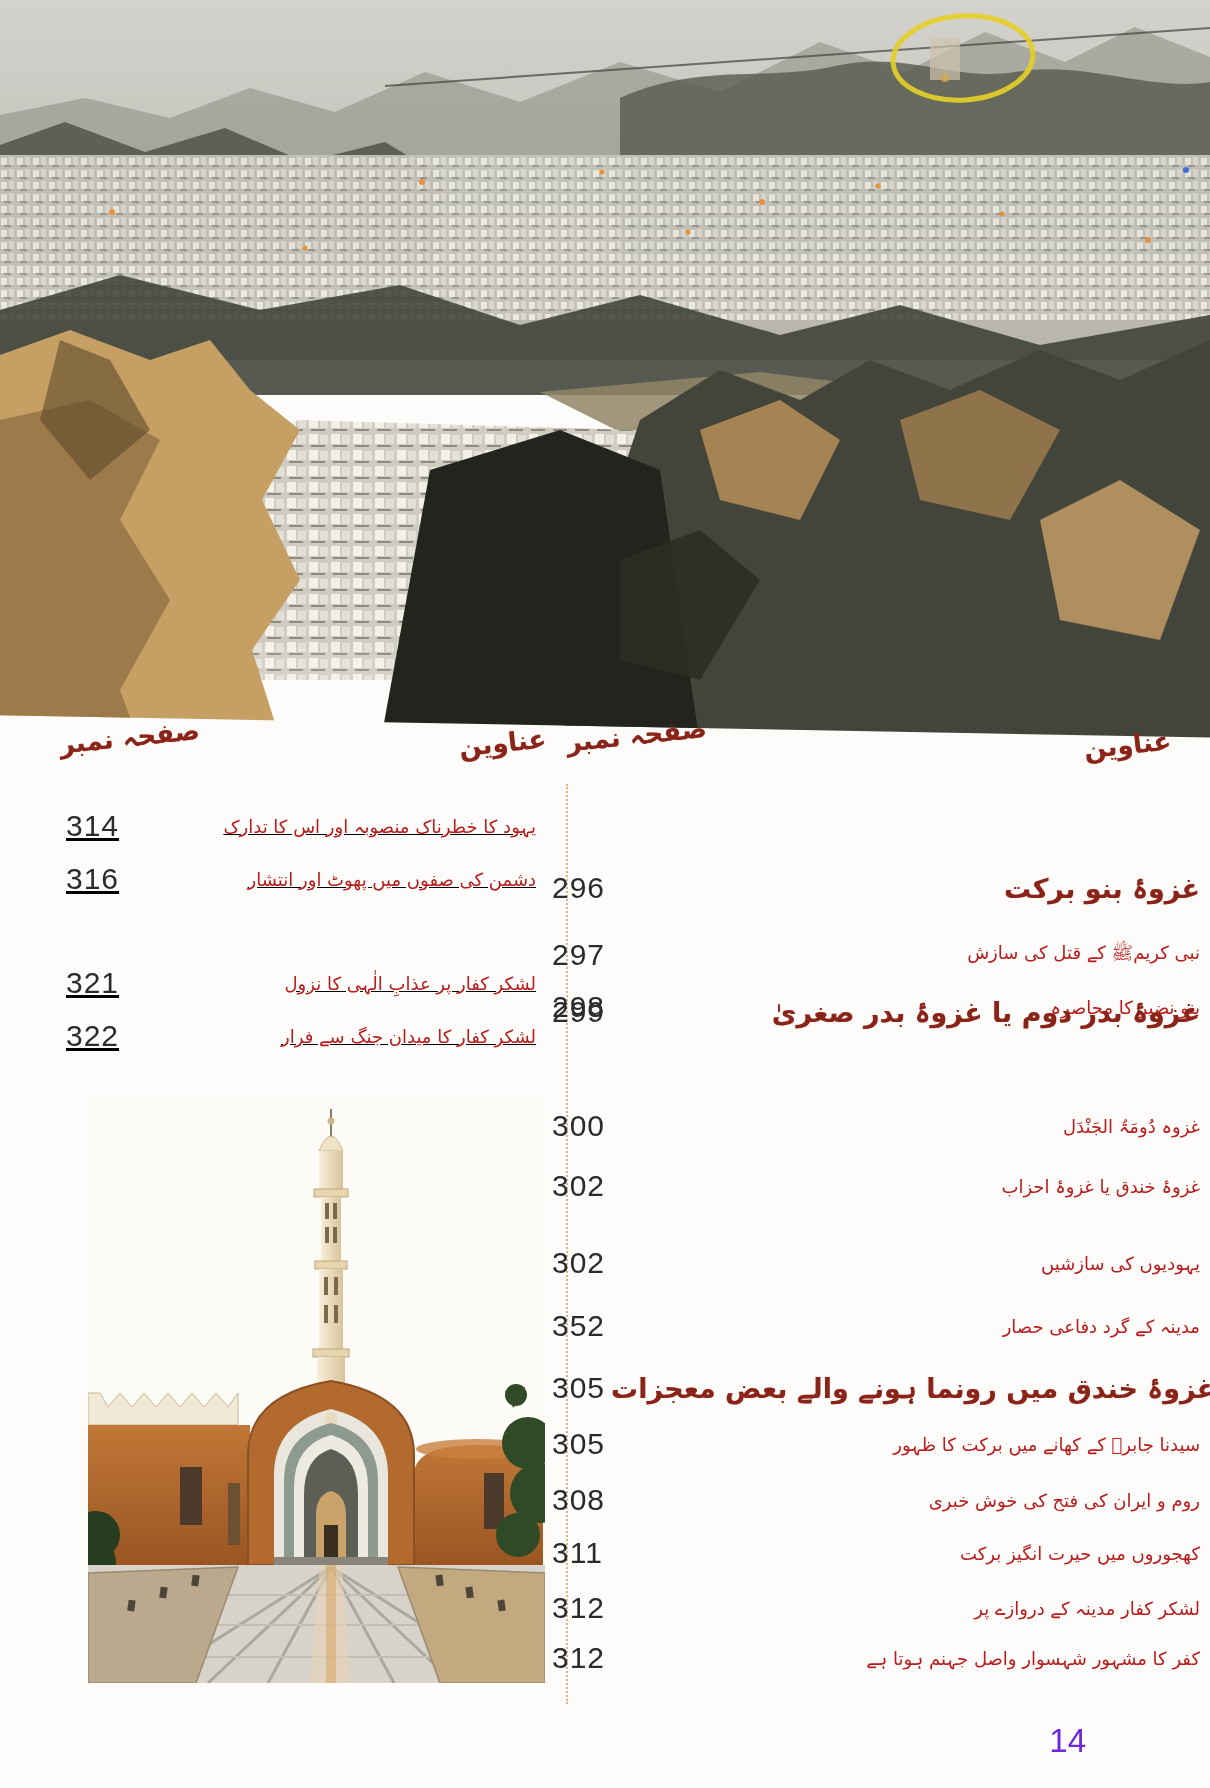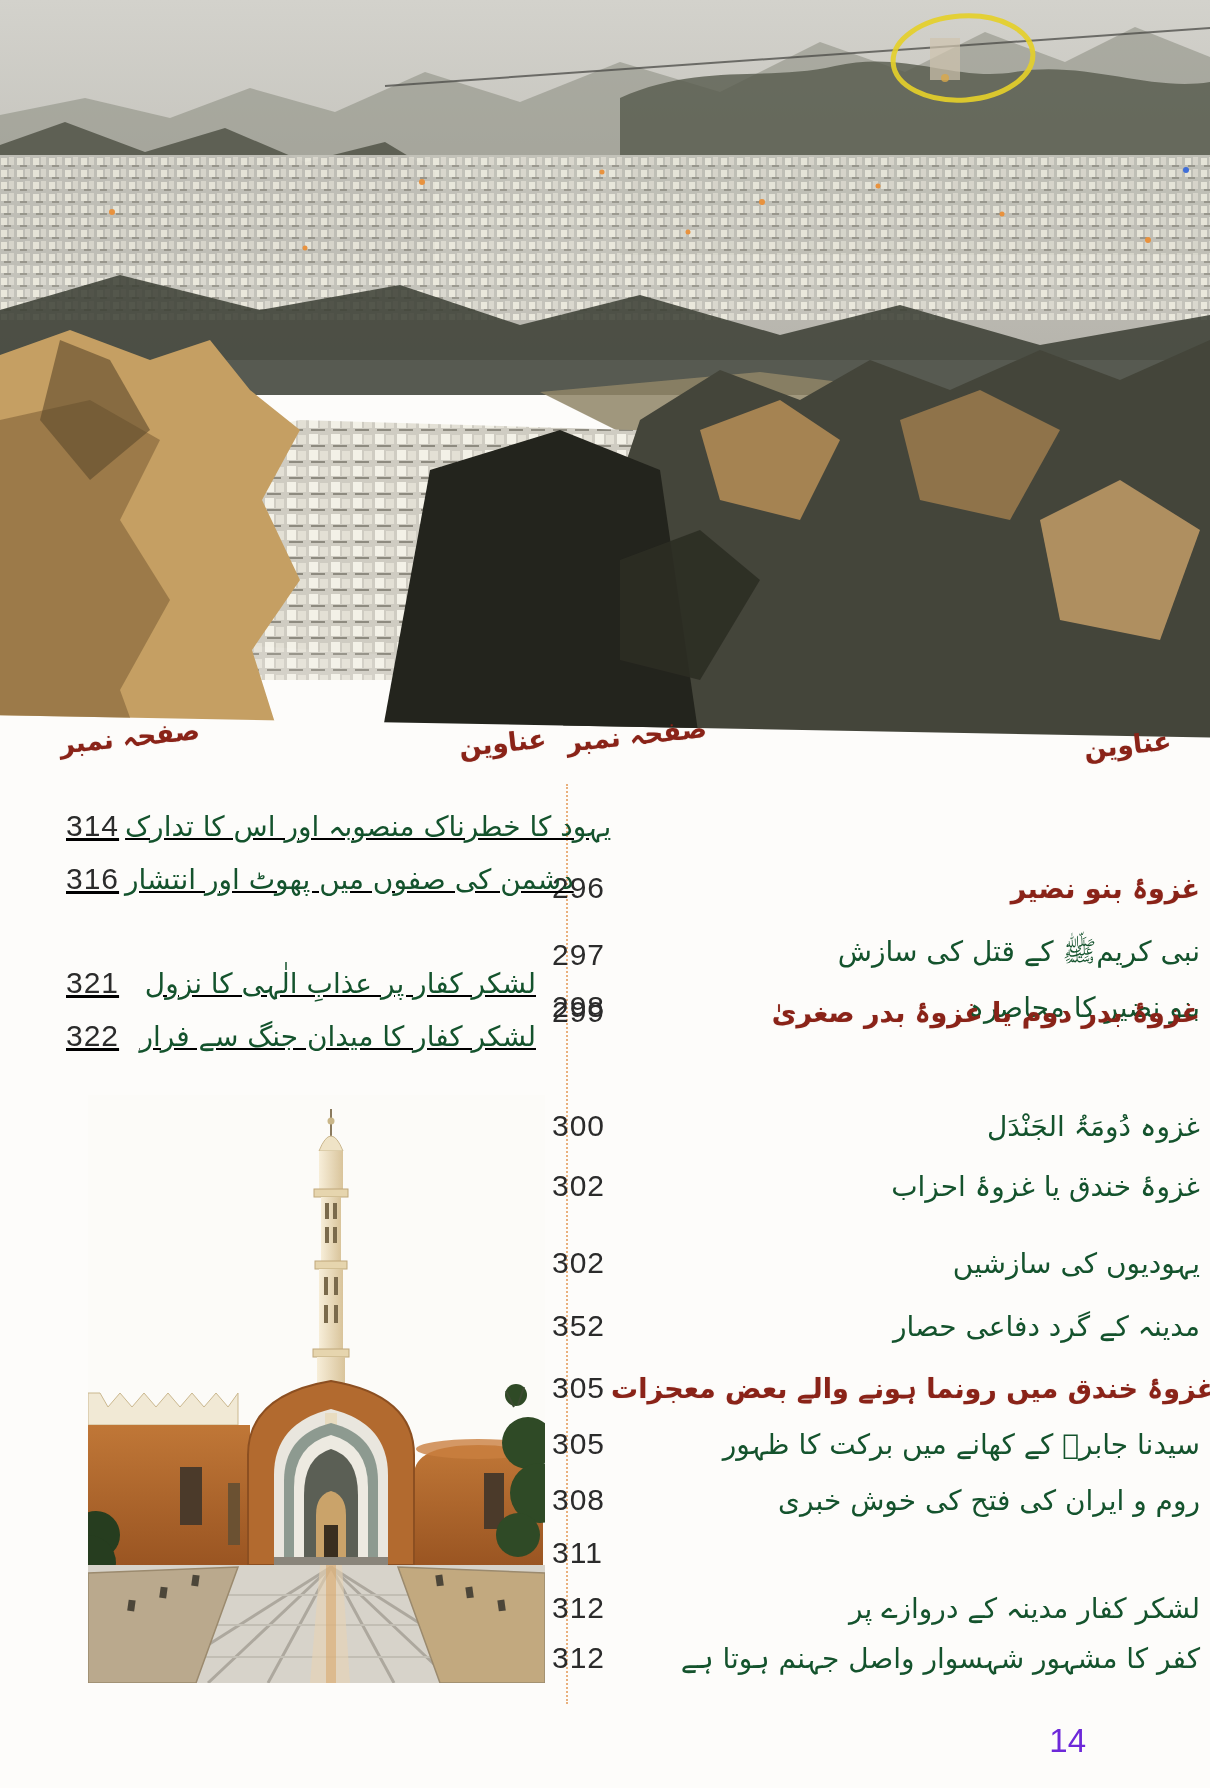--- a/index.html
+++ b/index.html
@@ -25,21 +25,21 @@
     position:absolute;display:flex;align-items:center;height:52px;
     direction:ltr;
   }
   .row.right-col{left:552px;width:648px;}
   .row.left-col{left:66px;width:470px;text-decoration:underline;}
   .row .num{
     width:95px;text-align:left;font-family:"Liberation Sans",sans-serif;
     font-size:30px;color:#2b2b2b;letter-spacing:1px;
   }
   .row .ttl{
-    flex:1;text-align:right;direction:rtl;font-size:28px;color:#14532d;
+    flex:1;text-align:right;direction:rtl;font-size:18px;color:#b91c1c;
     padding-left:6px;white-space:nowrap;
   }
   .row.heading{height:72px;}
   .row.heading .ttl{color:#8a2318;font-size:27px;font-weight:bold;
     text-shadow:0 0 1px rgba(120,30,15,.3);}
   
   #divider{
     position:absolute;left:566px;top:784px;height:920px;width:0;
     border-left:2px dotted #e6a368;opacity:.85;
   }
@@ -126,21 +126,21 @@
 
   <div class="col-header" style="left:1065px;top:730px;width:125px;">عناوین</div>
   <div class="col-header" style="left:572px;top:720px;width:135px;">صفحہ نمبر</div>
   <div class="col-header" style="left:440px;top:728px;width:125px;">عناوین</div>
   <div class="col-header" style="left:65px;top:722px;width:135px;">صفحہ نمبر</div>
 
   <div id="divider"></div>
 
   <div class="row right-col heading" style="top:852px">
     <span class="num">296</span>
-    <span class="ttl">غزوۂ بنو نضیر</span>
+    <span class="ttl">غزوۂ بنو برکت</span>
   </div>
   <div class="row right-col" style="top:929px">
     <span class="num">297</span>
     <span class="ttl">نبی کریمﷺ کے قتل کی سازش</span>
   </div>
   <div class="row right-col" style="top:981px">
     <span class="num">298</span>
     <span class="ttl">بنو نضیر کا محاصرہ</span>
   </div>
   <div class="row right-col heading" style="top:976px">
@@ -170,20 +170,21 @@
   <div class="row right-col" style="top:1418px">
     <span class="num">305</span>
     <span class="ttl">سیدنا جابرؓ کے کھانے میں برکت کا ظہور</span>
   </div>
   <div class="row right-col" style="top:1474px">
     <span class="num">308</span>
     <span class="ttl">روم و ایران کی فتح کی خوش خبری</span>
   </div>
   <div class="row right-col" style="top:1527px">
     <span class="num">311</span>
+    <span class="ttl">کھجوروں میں حیرت انگیز برکت</span>
   </div>
   <div class="row right-col" style="top:1582px">
     <span class="num">312</span>
     <span class="ttl">لشکر کفار مدینہ کے دروازے پر</span>
   </div>
   <div class="row right-col" style="top:1632px">
     <span class="num">312</span>
     <span class="ttl">کفر کا مشہور شہسوار واصل جہنم ہوتا ہے</span>
   </div>
 

